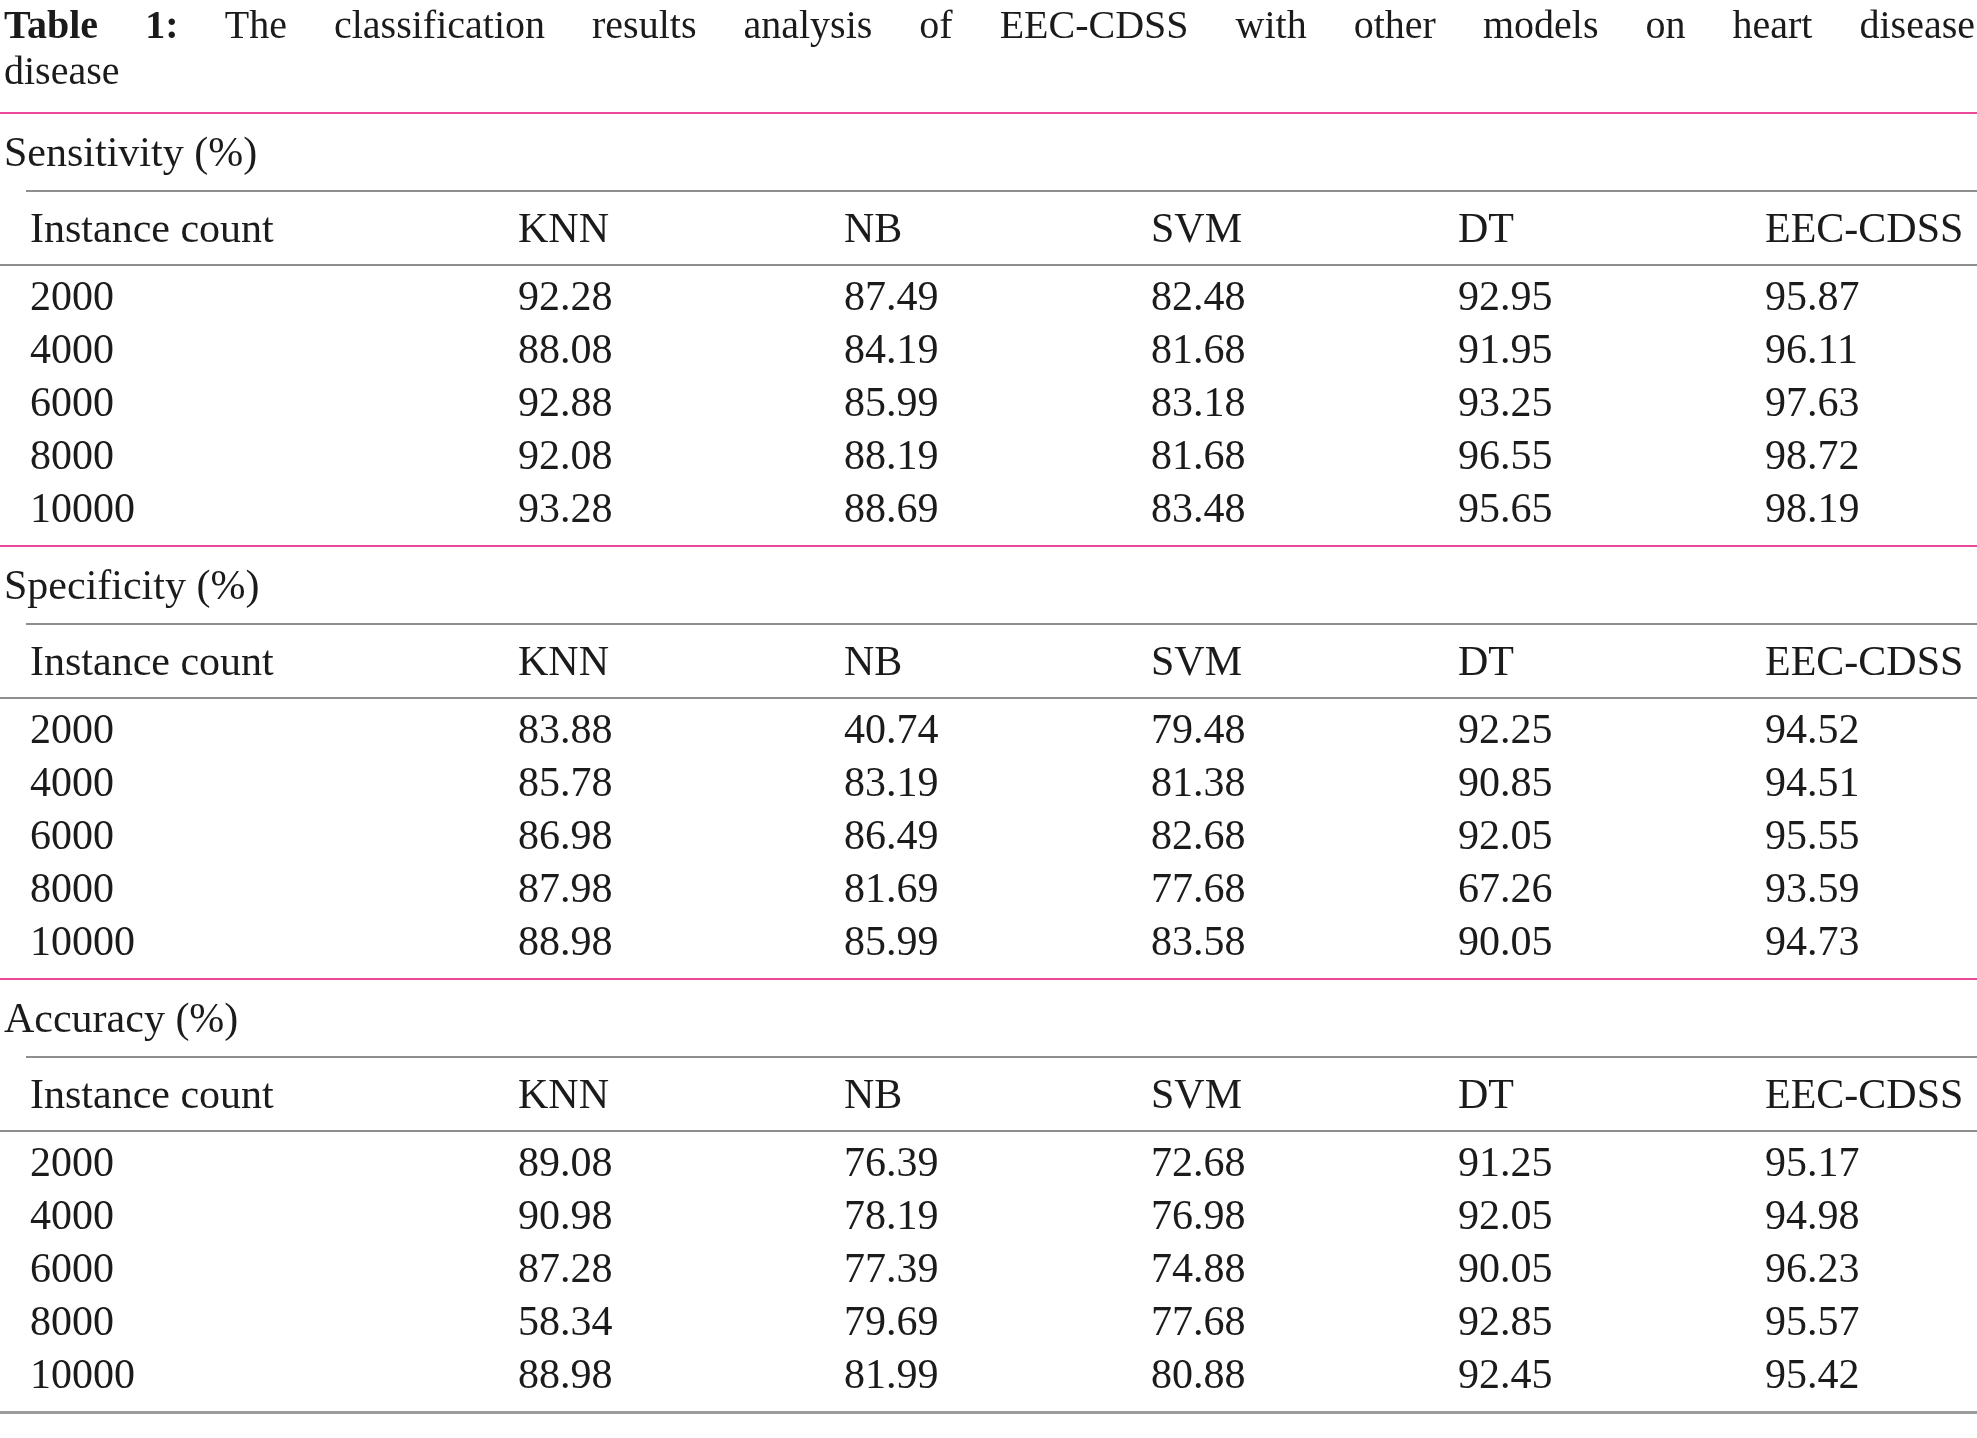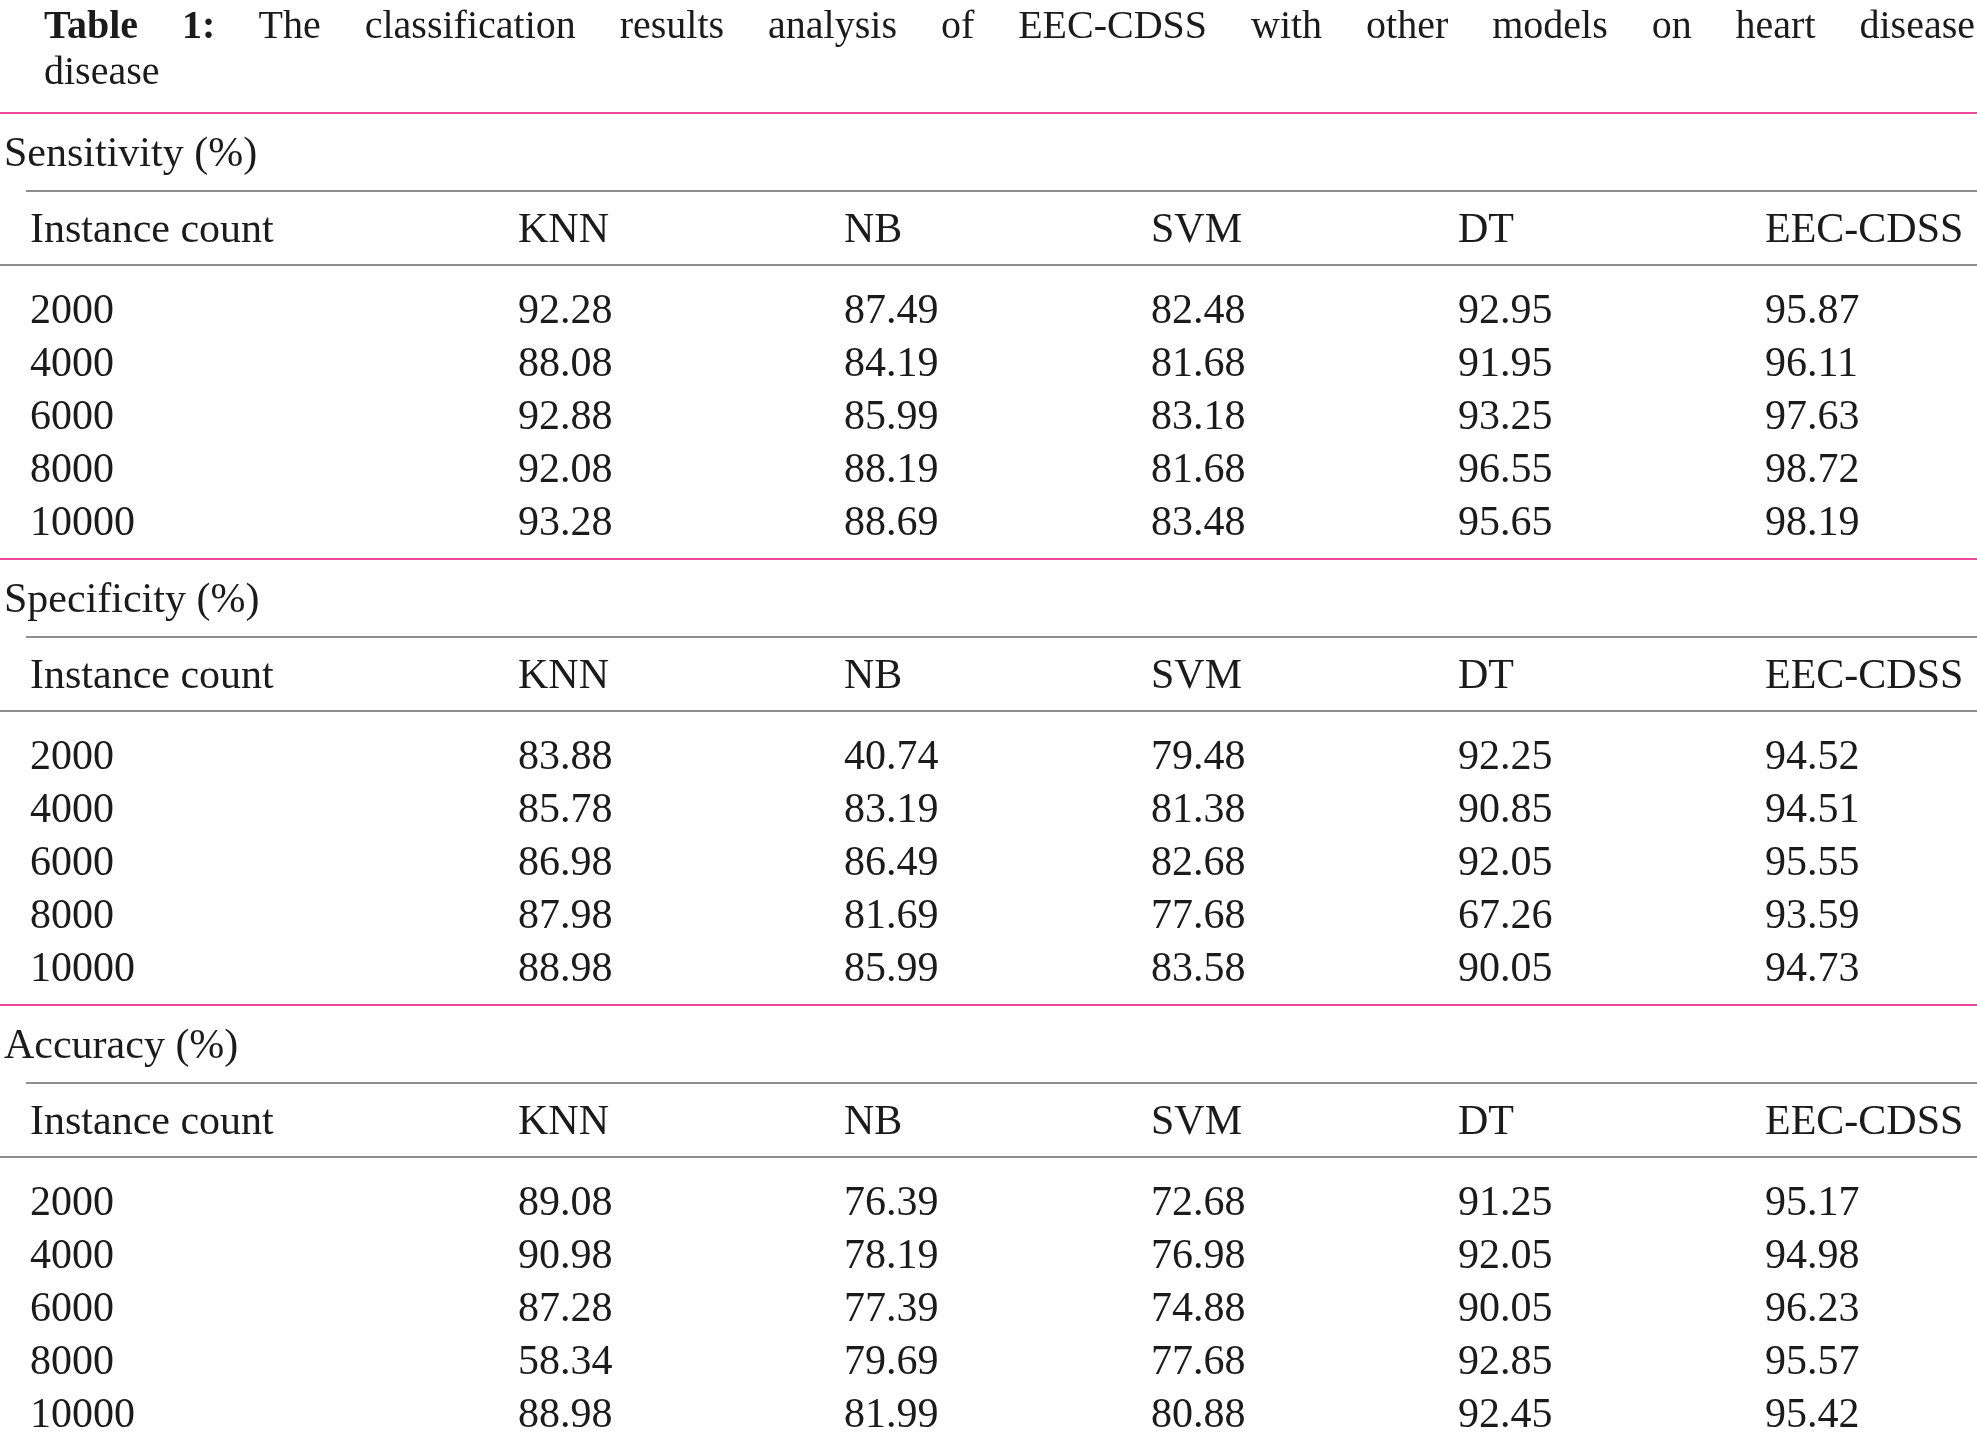--- a/index.html
+++ b/index.html
@@ -14,21 +14,20 @@
     overflow: hidden;
     box-sizing: border-box;
   }
 
   
   .caption {
     height: 112px;
     box-sizing: border-box;
     padding: 2px 2px 0 4px;
     font-size: 40px;
-    margin-left: 40px;
   }
   .caption-line1 {
     text-align: justify;
     text-align-last: justify;
     line-height: 46px;
     white-space: normal;
   }
   .caption-label { font-weight: bold; }
   .caption-line2 { line-height: 46px; }
 
@@ -55,21 +54,21 @@
   .header-row {
     border-top: 2px solid #8e8e8e;
     height: 74px;
     align-items: center;
     align-content: center;
     font-size: 42px;
   }
   .data-rows {
     border-top: 2px solid #8e8e8e;
     box-sizing: border-box;
-    padding: 17px 0 10px 0;
+    padding: 4px 0 10px 0;
   }
   .data-row {
     height: 53px;
     line-height: 53px;
     font-size: 42px;
   }
   .bottom-rule {
     border-top: 3px solid #9c9c9c;
     height: 0;
   }

